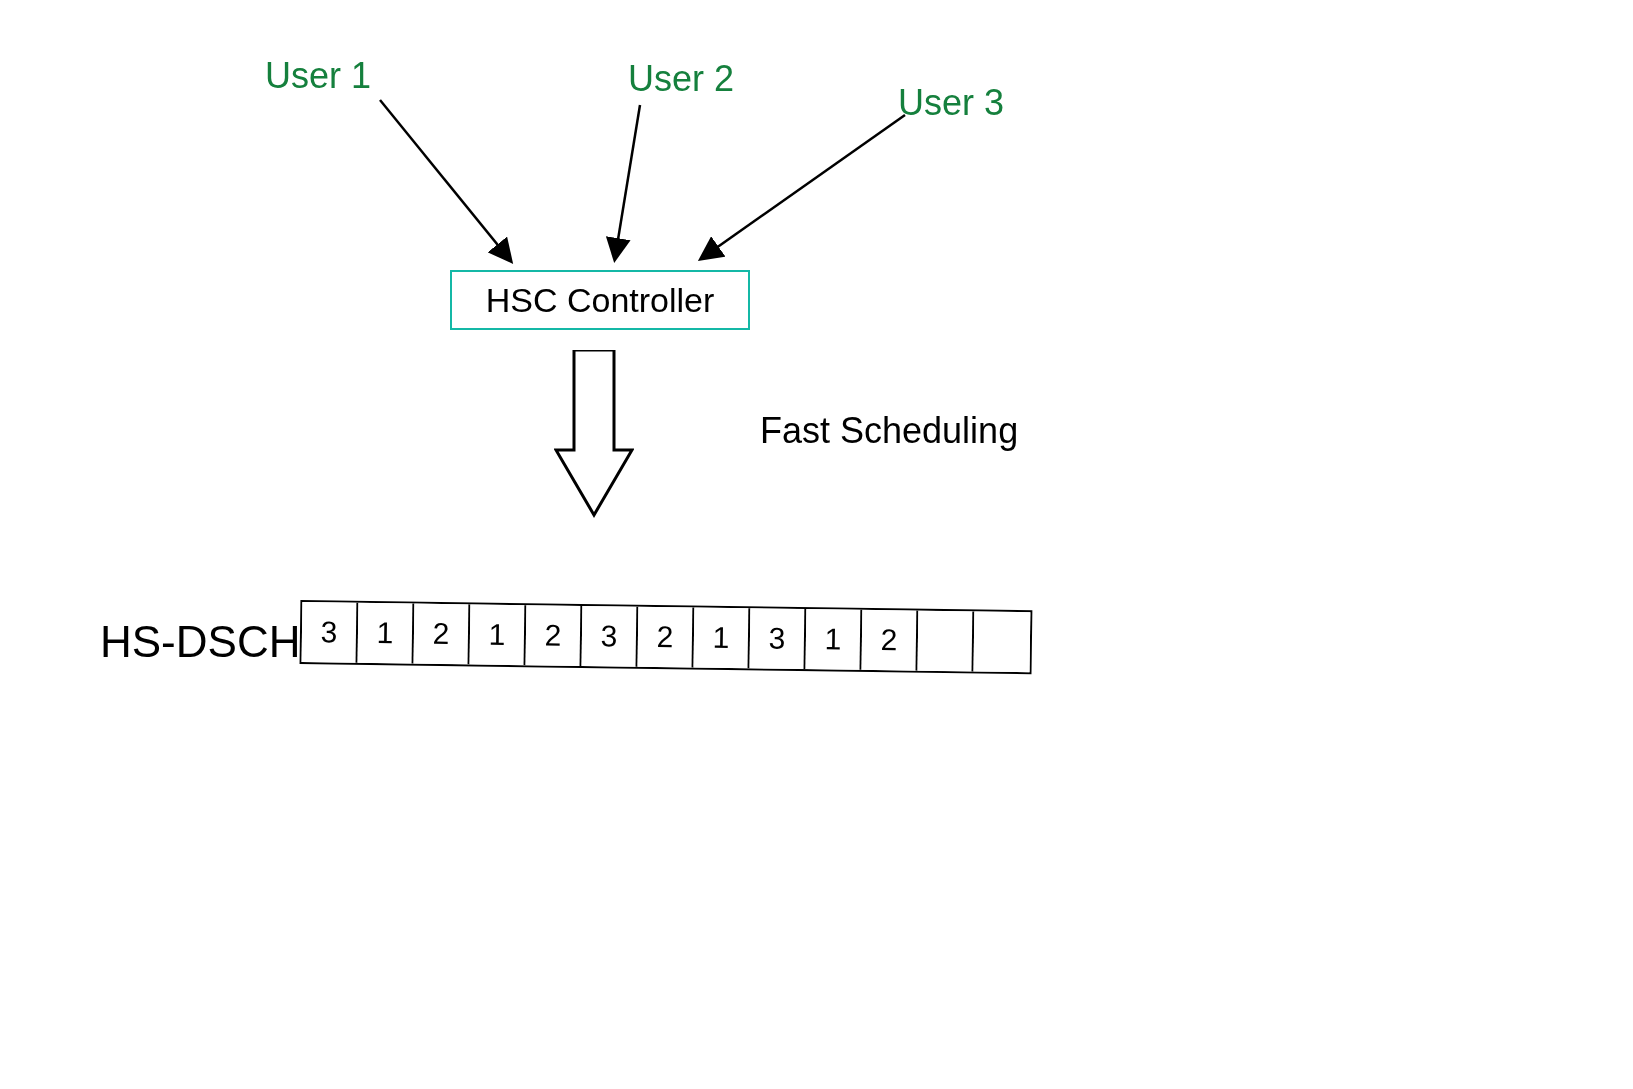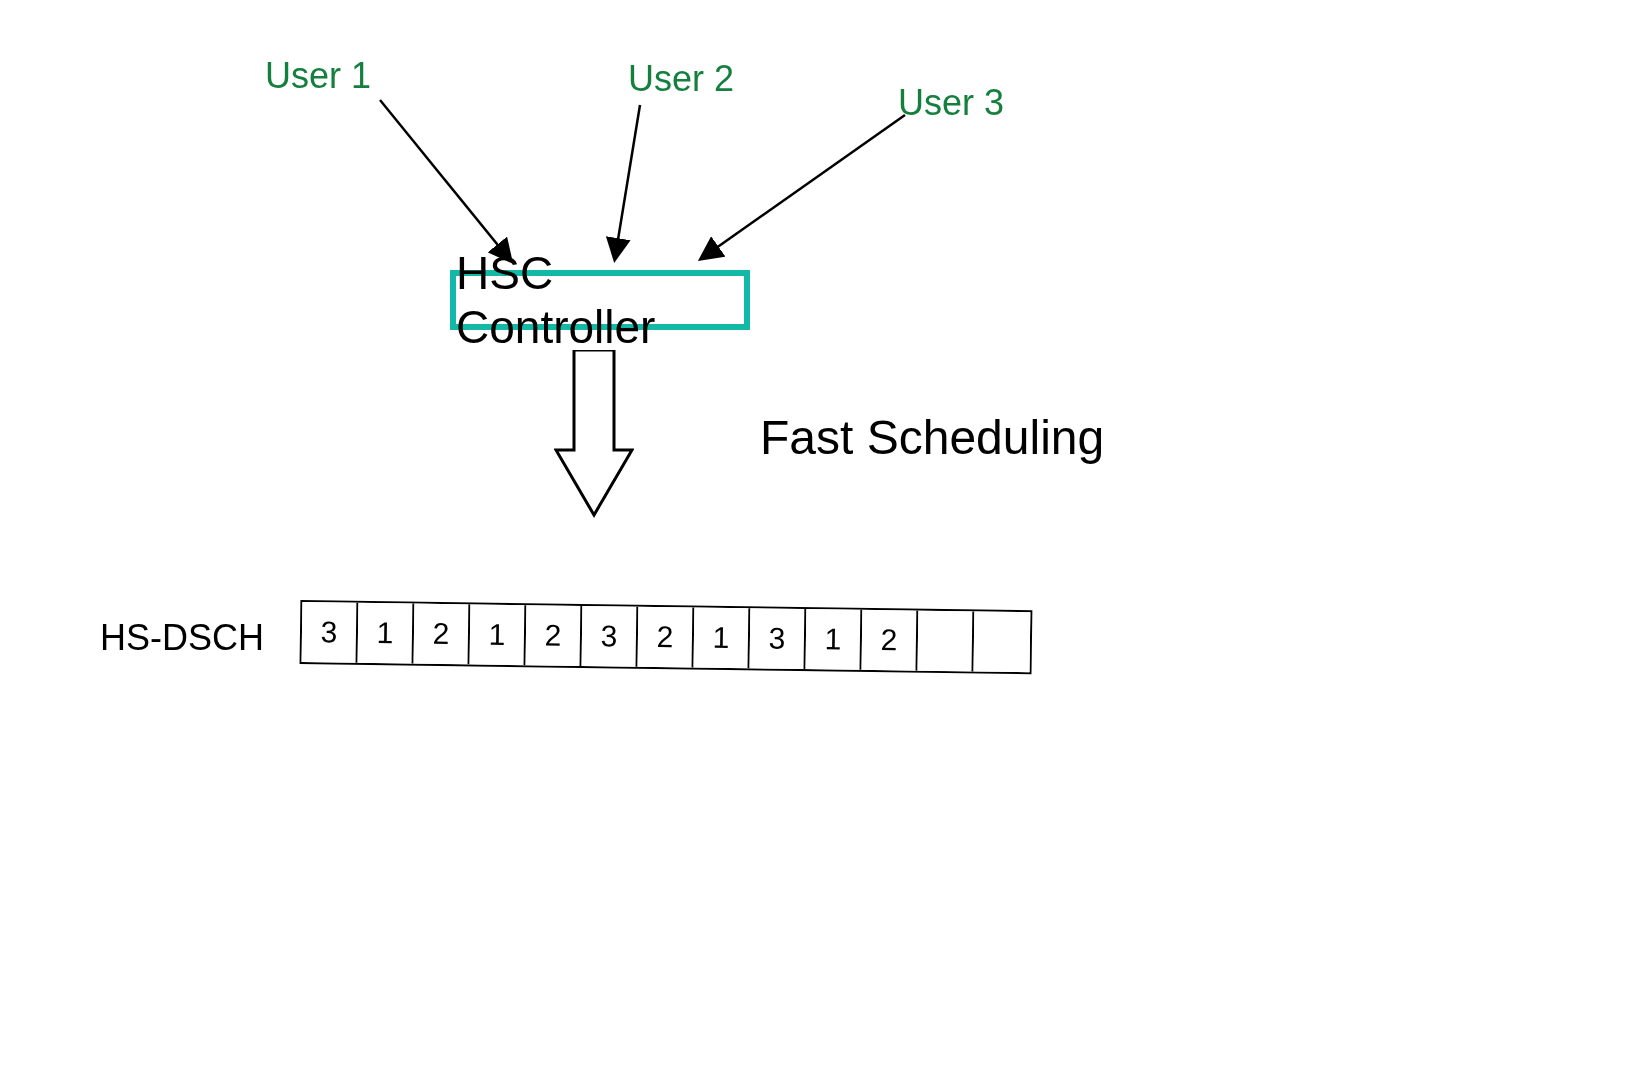--- a/index.html
+++ b/index.html
@@ -19,38 +19,38 @@
       position: absolute;
       font-size: 36px;
       color: #15803d;
     }
     .controller-box {
       position: absolute;
       left: 450px;
       top: 270px;
       width: 300px;
       height: 60px;
-      border: 6px solid #14b8a6;
+      border: 2px solid #14b8a6;
       display: flex;
       align-items: center;
       justify-content: center;
-      font-size: 46px;
+      font-size: 34px;
       background: white;
     }
     .fast-scheduling {
       position: absolute;
       left: 760px;
       top: 410px;
-      font-size: 48px;
+      font-size: 36px;
     }
     .hs-dsch-label {
       position: absolute;
       left: 100px;
       top: 617px;
-      font-size: 36px;
+      font-size: 44px;
     }
     .cells-container {
       position: absolute;
       left: 300px;
       top: 600px;
       transform: rotate(0.8deg);
       transform-origin: left center;
     }
     .cells-row {
       display: flex;

